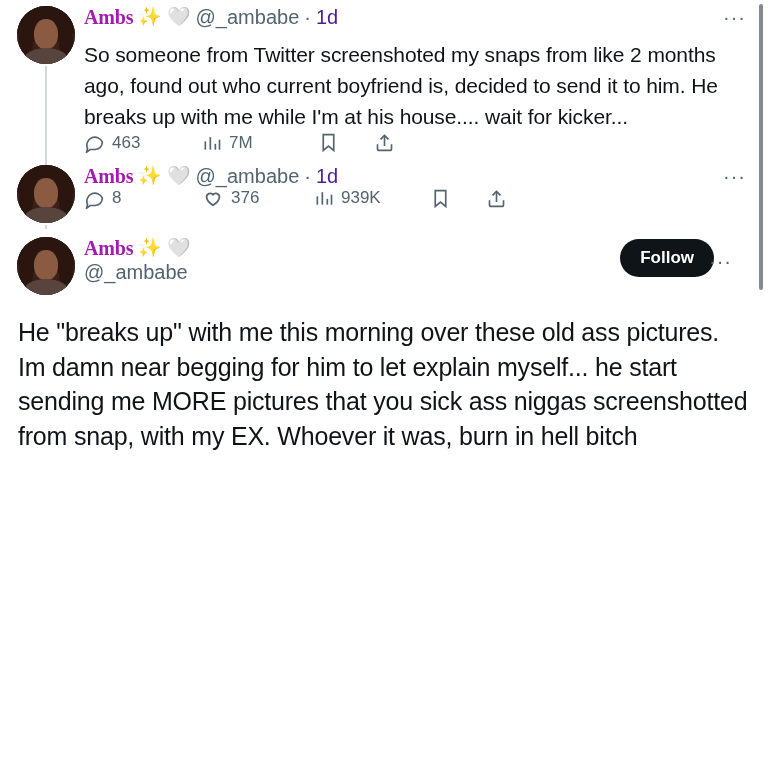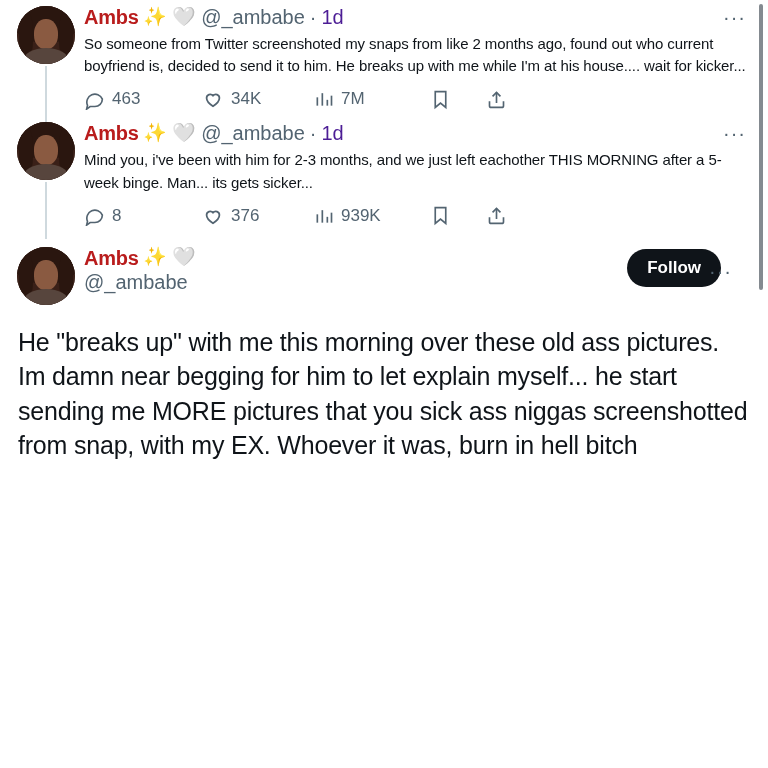--- a/index.html
+++ b/index.html
@@ -104,22 +104,23 @@
   .namerow {
     display: flex;
     align-items: center;
     gap: 5px;
     line-height: 1.1;
     flex-wrap: wrap;
   }
   .displayname {
     font-size: 20px;
     font-weight: 700;
-    color: #b91c1c;
+    color: #a21caf;
     letter-spacing: -.2px;
+    font-family: Liberation Serif, serif;
   }
   .emoji { font-size: 19px; }
   .handle {
     font-size: 20px;
     color: #536471;
     font-weight: 400;
   }
   .dotsep { color: #536471; font-size: 20px; }
   .timestamp { font-size: 20px; color: #4c1d95; }
 
@@ -127,32 +128,31 @@
     position: absolute;
     right: 22px;
     color: #536471;
     font-size: 20px;
     letter-spacing: 1px;
     line-height: 1;
     cursor: pointer;
   }
 
   .tweettext {
-    font-size: 15px;
+    font-size: 21px;
     line-height: 1.48;
     color: #0f1419;
-    margin-top: 5px;
+    margin-top: 11px;
     letter-spacing: -.1px;
     white-space: pre-wrap;
   }
 
   .actions {
     display: flex;
     align-items: center;
-    margin-top: 11px;
     margin-bottom: 6px;
     color: #536471;
     font-size: 17px;
   }
   .action {
     display: flex;
     align-items: center;
     gap: 7px;
     cursor: pointer;
     color: #536471;
@@ -167,21 +167,21 @@
   
   .header-tweet .content { position: relative; }
   .stacked .displayname { display: block; }
   .stacked-handle {
     font-size: 20px;
     color: #536471;
     margin-top: 2px;
   }
   .follow-btn {
     position: absolute;
-    right: 33px;
+    right: 40px;
     top: 2px;
     background: #0f1419;
     color: #ffffff;
     border: none;
     border-radius: 999px;
     padding: 9px 20px;
     font-size: 17px;
     font-weight: 700;
     font-family: "Liberation Sans", sans-serif;
     cursor: pointer;
@@ -226,28 +226,20 @@
       <div class="tweettext">So someone from Twitter screenshoted my snaps from like 2 months ago, found out who current boyfriend is, decided to send it to him. He breaks up with me while I'm at his house.... wait for kicker...</div>
       <div class="actions">
         <div class="action a-reply">
           <span>
             <svg width="21" height="21" viewBox="0 0 24 24" fill="none" stroke="#536471" stroke-width="1.9">
                 <path d="M21 11.5a8.5 8.5 0 0 1-8.5 8.5H7l-4 3 1-4.2A8.5 8.5 0 1 1 21 11.5z"></path>
               </svg>
           </span>
           <span>463</span>
         </div>
-        <div class="action a-like">
-          <span>
-            <svg width="22" height="22" viewBox="0 0 24 24" fill="none" stroke="#536471" stroke-width="1.9">
-                <path d="M12 20s-7-4.5-7-9a4 4 0 0 1 7-2.6A4 4 0 0 1 19 11c0 4.5-7 9-7 9z"></path>
-              </svg>
-          </span>
-          <span>34K</span>
-        </div>
         <div class="action a-views">
           <span>
             <svg width="20" height="20" viewBox="0 0 24 24" fill="none" stroke="#536471" stroke-width="2">
                 <path d="M4 20V10"></path>
                 <path d="M10 20V5"></path>
                 <path d="M16 20v-7"></path>
                 <path d="M21 20V8"></path>
               </svg>
           </span>
           <span>7M</span>
@@ -286,21 +278,20 @@
     <div class="content">
       <div class="namerow">
         <span class="displayname">Ambs</span>
         <span class="emoji">✨</span>
         <span class="emoji">🤍</span>
         <span class="handle">@_ambabe</span>
         <span class="dotsep">·</span>
         <span class="timestamp">1d</span>
         <span class="more-btn">···</span>
       </div>
-      <div class="tweettext">Mind you, i've been with him for 2-3 months, and we just left eachother THIS MORNING after a 5-week binge. Man... its gets sicker...</div>
       <div class="actions">
         <div class="action a-reply">
           <span>
             <svg width="21" height="21" viewBox="0 0 24 24" fill="none" stroke="#536471" stroke-width="1.9">
                 <path d="M21 11.5a8.5 8.5 0 0 1-8.5 8.5H7l-4 3 1-4.2A8.5 8.5 0 1 1 21 11.5z"></path>
               </svg>
           </span>
           <span>8</span>
         </div>
         <div class="action a-like">

